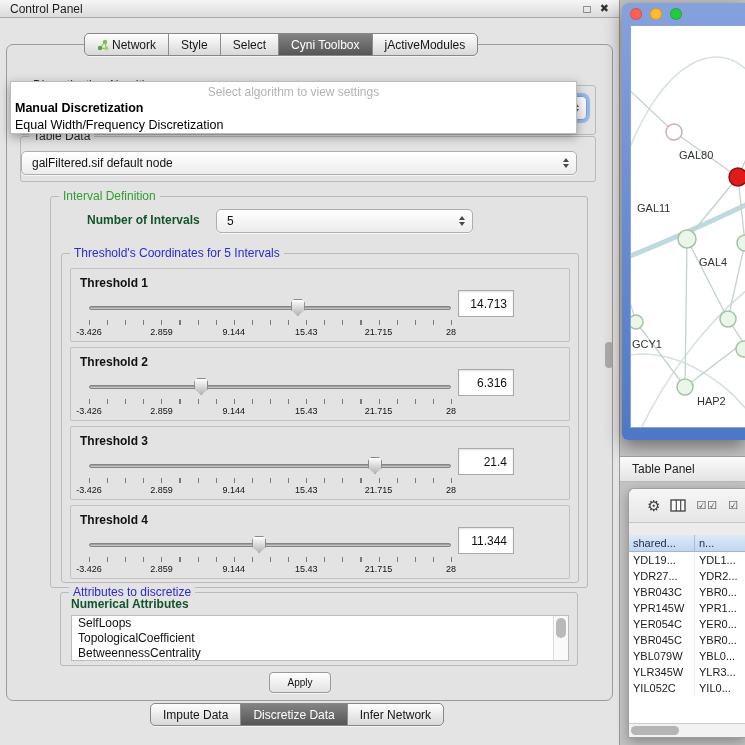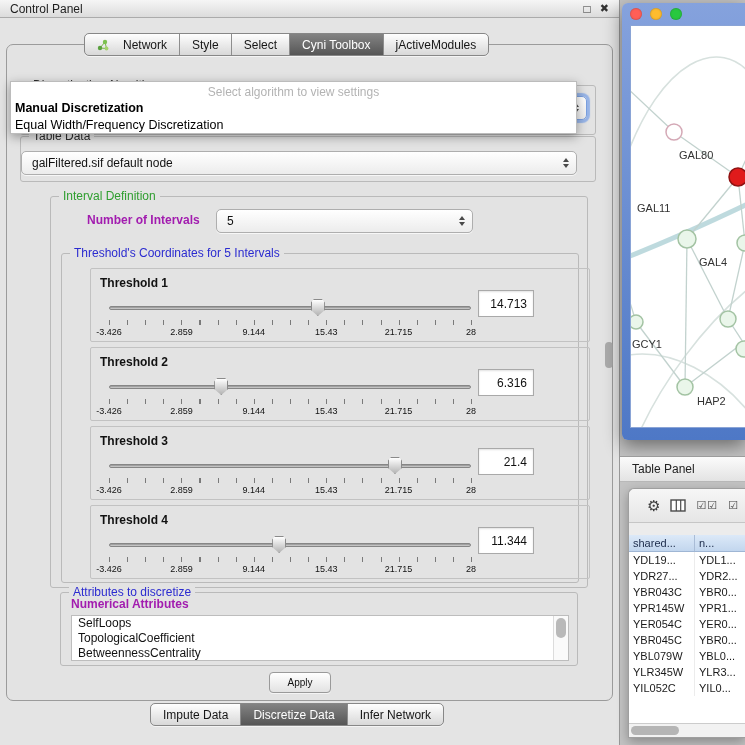--- a/index.html
+++ b/index.html
@@ -12,42 +12,42 @@
   .cp-titlebar{position:absolute;left:0;top:0;width:100%;height:18px;background:linear-gradient(#f5f5f5,#dcdcdc);border-bottom:1px solid #ababab;display:flex;align-items:center;padding:0 10px;font-size:12px;color:#1d1d1d;}
   .winbtns{margin-left:auto;display:flex;gap:9px;align-items:center;color:#333;}
   .winbtn{font-size:12px;line-height:1;cursor:default;}
   .winbtn.close{font-size:11px;}
 
   .main-box{position:absolute;left:6px;top:44px;width:607px;height:657px;border:1px solid #9b9b9b;border-radius:7px;background:#e3e3e3;}
 
   .tabgroup{position:absolute;display:flex;height:23px;border:1px solid #878787;border-radius:5px;overflow:hidden;background:linear-gradient(#fefefe,#d8d8d8);box-shadow:0 1px 0 rgba(255,255,255,.6);z-index:5;}
   .tabgroup.top{left:84px;top:33px;}
   .tabgroup.bottom{left:150px;top:703px;}
-  .tab{display:flex;align-items:center;gap:14px;padding:0 12px;font-size:12px;color:#161616;border-right:1px solid #8d8d8d;white-space:nowrap;}
+  .tab{display:flex;align-items:center;gap:3px;padding:0 12px;font-size:12px;color:#161616;border-right:1px solid #8d8d8d;white-space:nowrap;}
   .tab:last-child{border-right:none;}
   .tab.selected{background:linear-gradient(#838383,#565656);color:#fff;}
 
   
   .group{position:absolute;border:1px solid #bababa;border-radius:3px;}
   .gtitle{position:absolute;top:-8px;left:8px;background:#e3e3e3;padding:0 4px;font-size:12px;color:#2c2c2c;line-height:14px;white-space:nowrap;}
   .gtitle.green{color:var(--green);}
   .gtitle.blue{color:var(--blue);}
-  .lbl{position:absolute;font-size:12px;color:#a21caf;}
+  .lbl{position:absolute;font-size:12px;color:#14532d;}
   .bold{font-weight:bold;}
 
   
   .combo{position:absolute;height:24px;background:linear-gradient(#ffffff,#ececec);border:1px solid #aeaeae;border-radius:5px;display:flex;align-items:center;padding:0 24px 0 10px;box-shadow:0 1px 0 rgba(255,255,255,.7);}
   .combo-text{font-size:12px;color:#111;white-space:nowrap;overflow:hidden;}
   .combo.focused{box-shadow:0 0 1px 3px rgba(111,155,234,.65);border-color:#7aa0e0;}
   .combo-arrows{position:absolute;right:7px;top:50%;transform:translateY(-50%);display:flex;flex-direction:column;align-items:center;}
   .arr-up{width:0;height:0;border-left:3.5px solid transparent;border-right:3.5px solid transparent;border-bottom:4.5px solid #4a4a4a;margin-bottom:2px;}
   .arr-dn{width:0;height:0;border-left:3.5px solid transparent;border-right:3.5px solid transparent;border-top:4.5px solid #4a4a4a;}
 
   
-  .thr{position:absolute;left:8px;width:500px;height:74px;border:1px solid #c2c2c2;border-radius:2px;margin-left:20px;}
+  .thr{position:absolute;left:8px;width:500px;height:74px;border:1px solid #c2c2c2;border-radius:2px;}
   .thr-label{position:absolute;left:9px;top:7px;font-size:12px;font-weight:bold;color:#111;}
   .slider{position:absolute;left:18px;top:30px;width:362px;height:18px;}
   .track{position:absolute;left:0;top:7px;width:100%;height:4px;background:linear-gradient(#8f8f8f,#d4d4d4);border:1px solid #868686;border-radius:2px;}
   .thumb{position:absolute;top:0;width:14px;height:17px;margin-left:-7px;background:linear-gradient(#ffffff,#b5b5b5);border:1px solid #8a8a8a;clip-path:polygon(50% 100%,100% 64%,100% 20%,78% 0,22% 0,0 20%,0 64%);}
   .ticks{position:absolute;left:18px;top:51px;width:363px;height:5px;background:repeating-linear-gradient(90deg,#7a7a7a 0,#7a7a7a 1px,transparent 1px,transparent 18.1px);}
   .scale{position:absolute;left:18px;top:58px;width:362px;height:11px;font-size:9px;color:#111;}
   .scale span{position:absolute;transform:translateX(-50%);white-space:nowrap;}
   .valuebox{position:absolute;right:55px;top:21px;width:56px;height:27px;background:#fff;border:1px solid #a9a9a9;display:flex;align-items:center;justify-content:flex-end;padding-right:6px;font-size:12px;color:#111;box-shadow:inset 0 1px 2px rgba(0,0,0,.12);}
 
   

